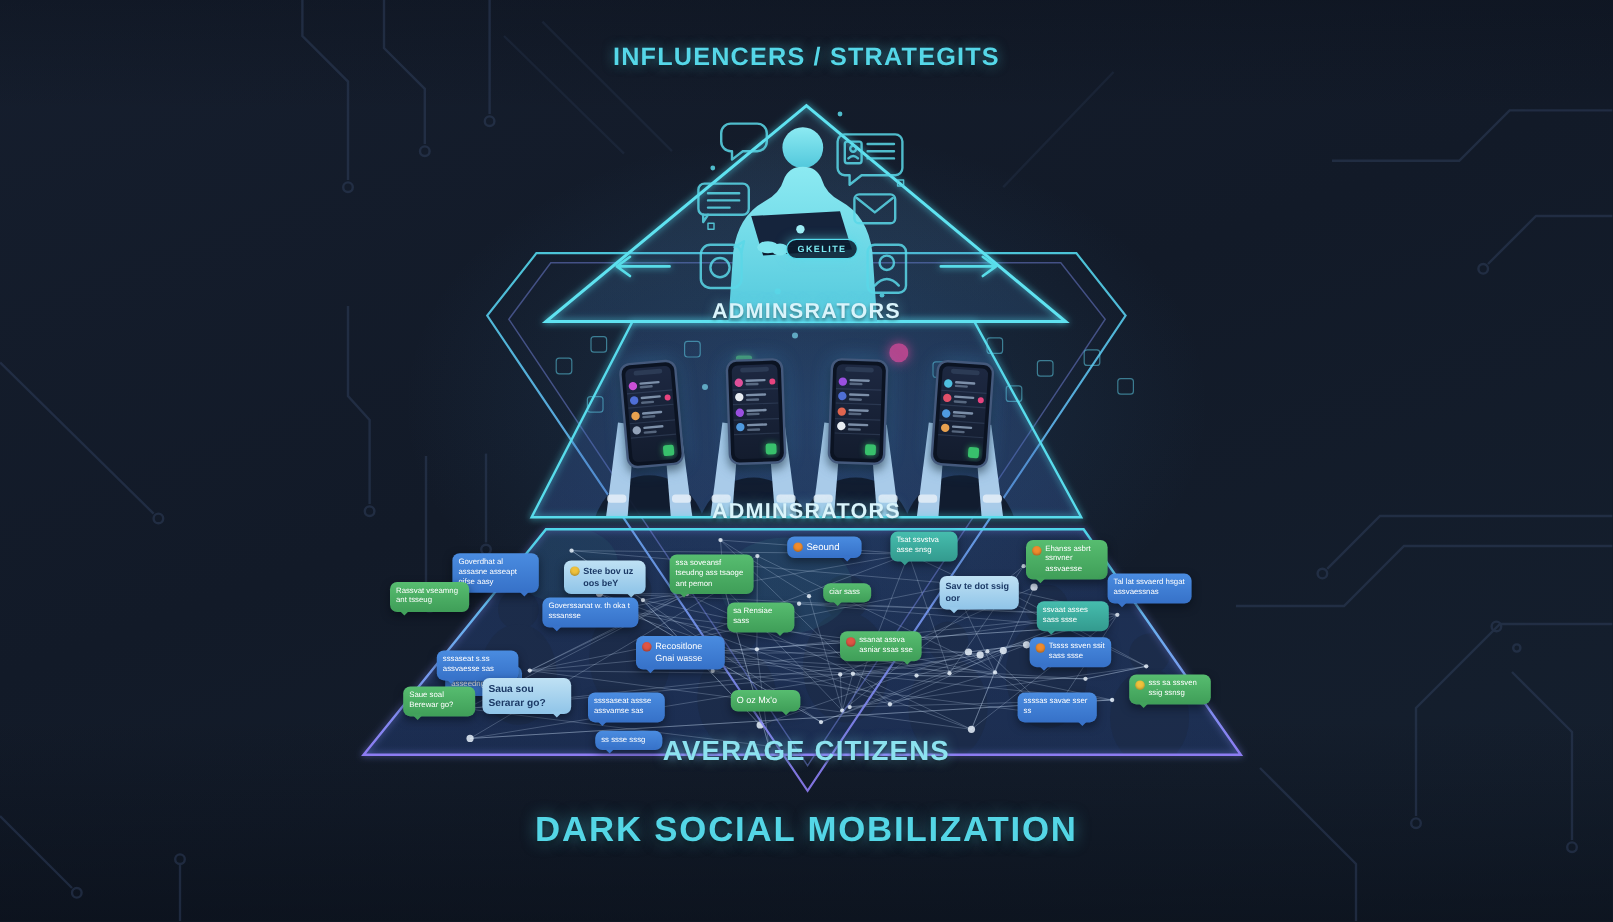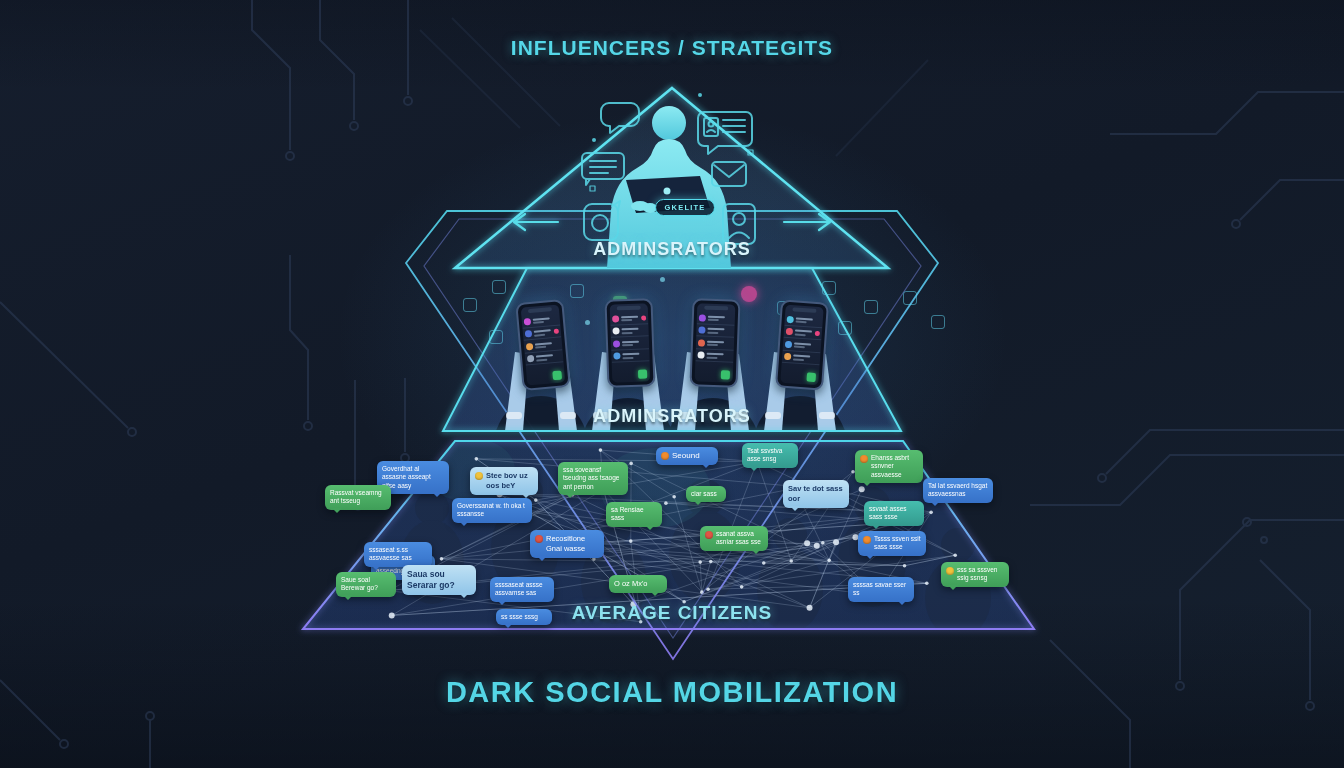--- a/index.html
+++ b/index.html
@@ -22,24 +22,24 @@
   .phones-layer{z-index:4;}
   .bubbles-layer{z-index:5;}
   .labels-layer{z-index:6;pointer-events:none;}
 
   
   .toplabel{position:absolute;left:0;right:0;top:36px;text-align:center;
     font-size:21px;font-weight:bold;letter-spacing:1px;color:#55d7e8;
     text-shadow:0 0 10px rgba(85,215,232,.55),0 2px 3px rgba(0,0,0,.5);}
   .tierlabel{position:absolute;left:0;right:0;text-align:center;
     font-weight:bold;color:#d9f4fb;letter-spacing:1px;
-    text-shadow:0 0 9px rgba(120,220,240,.55),0 2px 3px rgba(0,0,0,.55);}
+    text-shadow:0 0 9px rgba(120,220,240,.55),0 2px 3px rgba(0,0,0,.55);margin-top:10px;}
   .tier1{top:239px;font-size:18px;}
   .tier2{top:406px;font-size:18px;}
-  .tier3{top:602px;font-size:19px;color:#8ce2ef;}
+  .tier3{top:602px;font-size:23px;color:#8ce2ef;}
   .footer-title{position:absolute;left:0;right:0;top:676px;text-align:center;
     font-size:29px;font-weight:bold;letter-spacing:1.5px;color:#54d6e6;
     text-shadow:0 0 12px rgba(80,210,230,.5),0 2px 4px rgba(0,0,0,.6);}
   .footer-sub{position:absolute;left:0;right:0;top:709px;text-align:center;
     font-size:17px;font-weight:bold;letter-spacing:1px;color:#4cc8db;
     text-shadow:0 0 8px rgba(76,200,219,.45);}
 
   
   .pill{position:absolute;left:655px;top:199px;width:58px;height:15px;z-index:4;
     border:1.5px solid #55dcec;border-radius:9px;background:rgba(11,28,48,.88);
@@ -660,21 +660,21 @@
         <span class="bicon" style="background: rgb(224, 85, 69);"></span>
         <span>ssanat assva asniar ssas sse</span>
       </div>
       <div class="bubble green tl" style="left: 686px; top: 486px; width: 30px;">
         <span>ciar sass</span>
       </div>
       <div class="bubble teal tl" style="left: 742px; top: 443px; width: 46px;">
         <span>Tsat ssvstva asse snsg</span>
       </div>
       <div class="bubble light tl" style="left: 783px; top: 480px; width: 56px; font-size: 7.5px;">
-        <span>Sav te dot sass oor</span>
+        <span>Sav te dot ssig oor</span>
       </div>
       <div class="bubble green tl" style="left: 855px; top: 450px; width: 58px;">
         <span class="bicon" style="background: rgb(240, 140, 46);"></span>
         <span>Ehanss asbrt ssnvner assvaesse</span>
       </div>
       <div class="bubble blue tl" style="left: 923px; top: 478px; width: 60px;">
         <span>Tal lat ssvaerd hsgat assvaessnas</span>
       </div>
       <div class="bubble teal tl" style="left: 864px; top: 501px; width: 50px;">
         <span>ssvaat asses sass ssse</span>

